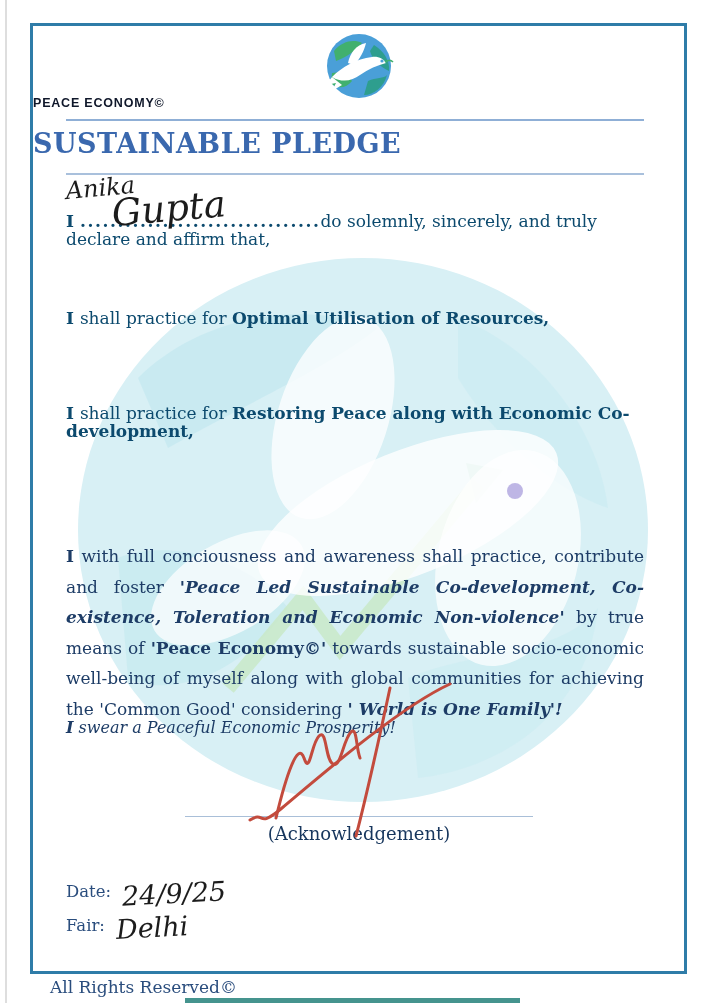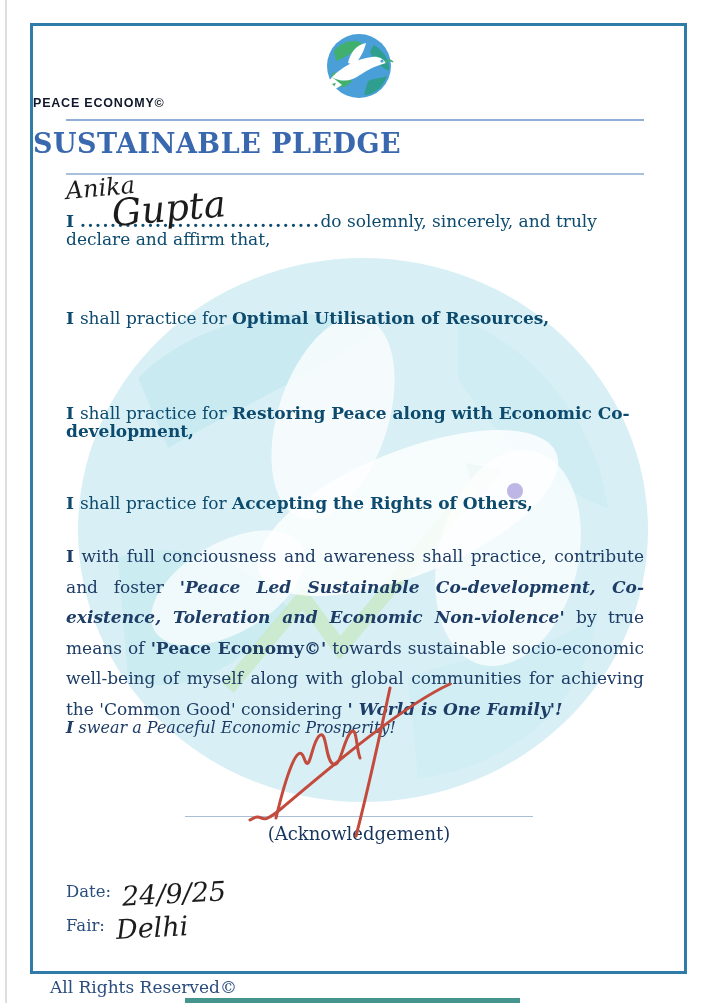--- a/index.html
+++ b/index.html
@@ -109,23 +109,20 @@
     <div class="abs bodytext decl">
       <b>I </b><span class="dots">................................</span><span>do solemnly, sincerely, and truly declare and affirm that,</span>
     </div>
 
     <div class="abs bodytext pledge p1">
       <b>I </b><span>shall practice for </span><b>Optimal Utilisation of Resources,</b>
     </div>
     <div class="abs bodytext pledge p3">
       <b>I </b><span>shall practice for </span><b>Restoring Peace along with Economic Co-development,</b>
     </div>
-    <div class="abs bodytext pledge p5">
-      <b>I </b><span>shall practice for </span><b>Accepting the Rights of Others,</b>
-    </div>
 
     <div class="abs para">
       <b>I</b><span> with full conciousness and awareness shall practice, contribute and foster </span><b><i>'Peace Led Sustainable Co-development, Co-existence, Toleration and Economic Non-violence'</i></b><span> by true means of </span><b>'Peace Economy©'</b><span> towards sustainable socio-economic well-being of myself along with global communities for achieving the 'Common Good' considering </span><b><i>' World is One Family'!</i></b>
     </div>
 
     <div class="abs oath">
       <b><i>I</i></b><span> swear a Peaceful Economic Prosperity!</span>
     </div>
 
     <svg class="abs sig" viewBox="0 0 230 165" aria-hidden="true">

